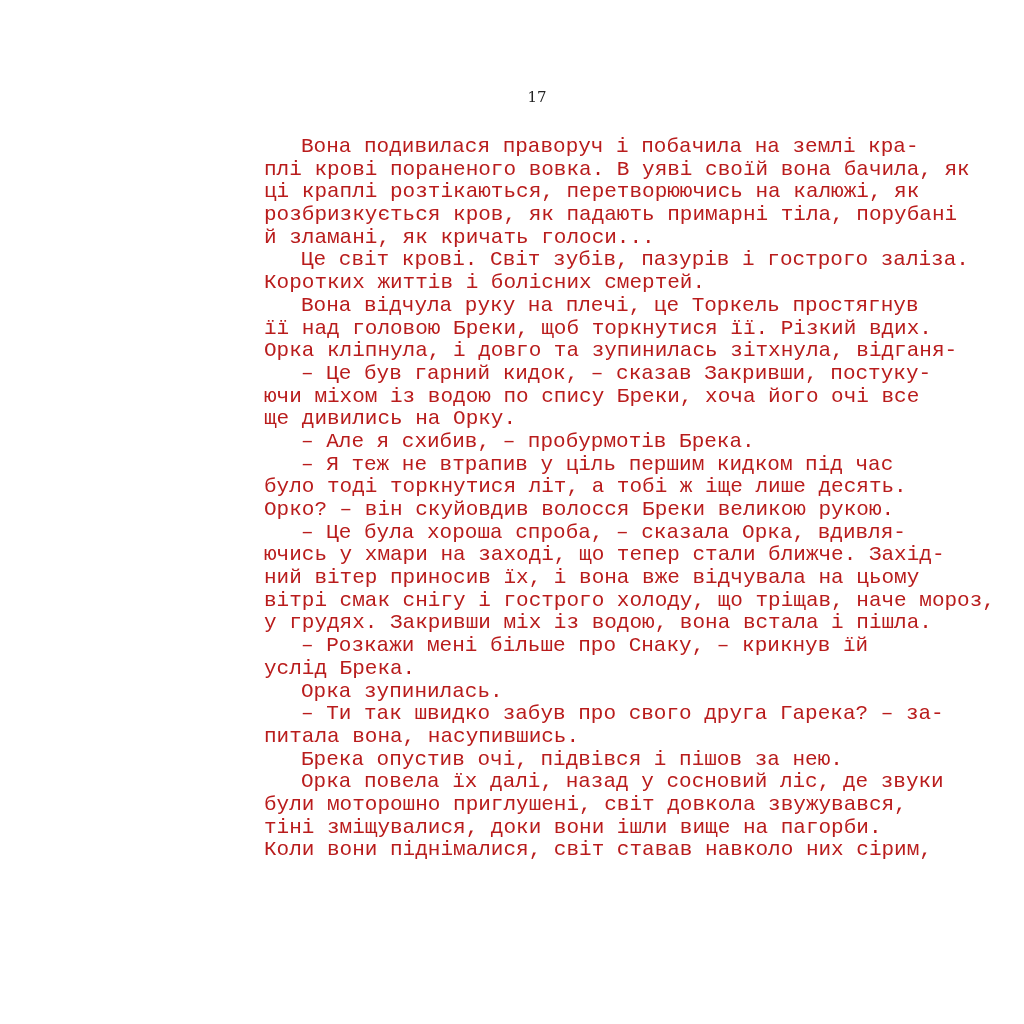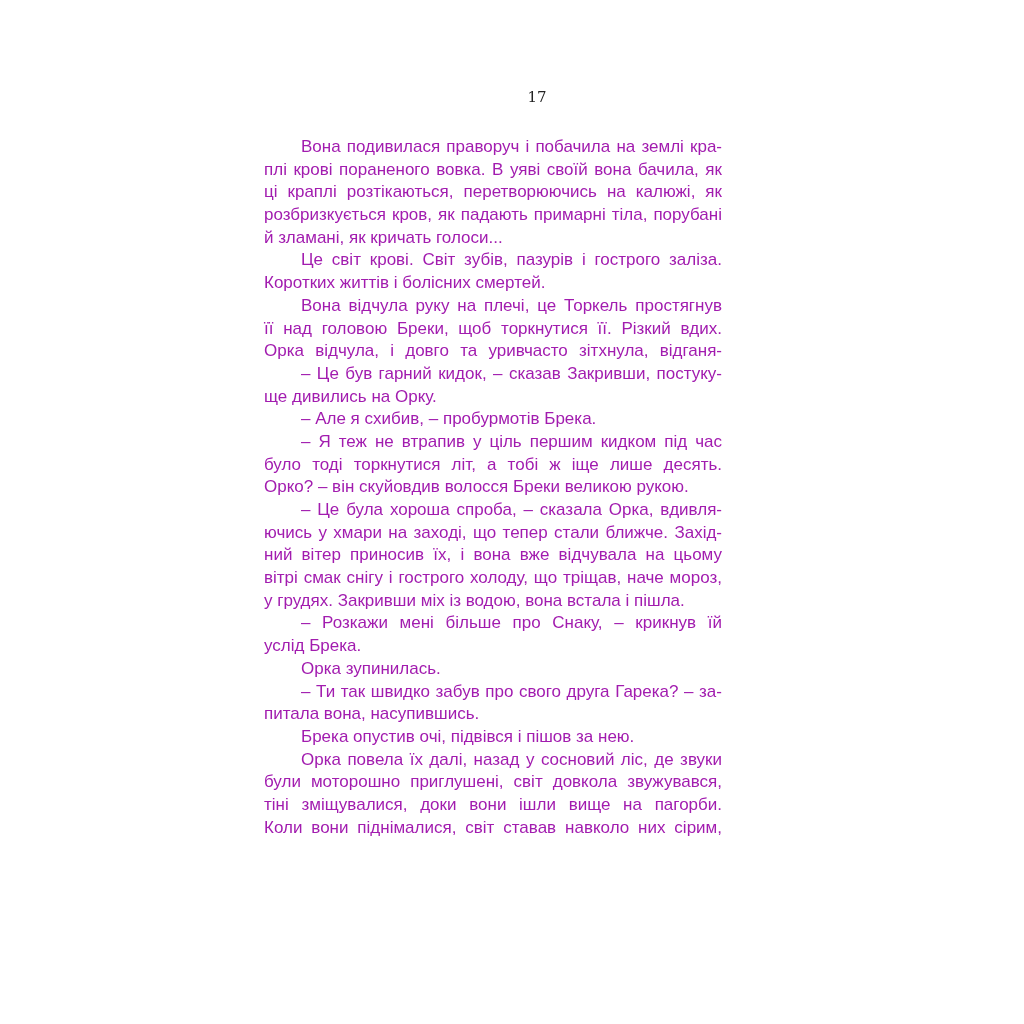--- a/index.html
+++ b/index.html
@@ -3,44 +3,45 @@
   <meta charset="utf-8">
   <style>
     html, body { margin: 0; padding: 0; background: #ffffff; }
     body { width: 1024px; height: 1024px; position: relative; overflow: hidden; }
     .page-number {
       position: absolute; top: 88px; left: 0; width: 1024px; text-align: center;
       font-family: "DejaVu Serif", "Liberation Serif", serif; font-size: 15px; color: #222; margin-left: 25px;
     }
     .text-block {
       position: absolute; top: 136px; left: 264px; width: 458px;
-      font-family: Liberation Sans, sans-serif;
-      font-size: 17px; line-height: 22.7px; color: #a21caf;
+      font-family: Liberation Mono, monospace;
+      font-size: 21px; line-height: 22.7px; color: #b91c1c;
     }
     .line { display: block; white-space: nowrap; text-align: justify; text-align-last: justify; height: 22.7px; }
     .line.last { text-align-last: left; }
     .line.indent { padding-left: 37px; }
   </style>
 </head>
 <body>
 
 <div>
   <div class="page-number">17</div>
   <div class="text-block" id="text-block">
       <span class="line indent">Вона подивилася праворуч і побачила на землі кра-</span>
       <span class="line">плі крові пораненого вовка. В уяві своїй вона бачила, як</span>
       <span class="line">ці краплі розтікаються, перетворюючись на калюжі, як</span>
       <span class="line">розбризкується кров, як падають примарні тіла, порубані</span>
       <span class="line last">й зламані, як кричать голоси...</span>
       <span class="line indent">Це світ крові. Світ зубів, пазурів і гострого заліза.</span>
       <span class="line last">Коротких життів і болісних смертей.</span>
       <span class="line indent">Вона відчула руку на плечі, це Торкель простягнув</span>
       <span class="line">її над головою Бреки, щоб торкнутися її. Різкий вдих.</span>
-      <span class="line">Орка відчула, і довго та уривчасто зітхнула, відганя-</span>
+      <span class="line">Орка кліпнула, і довго та зупинилась зітхнула, відганя-</span>
       <span class="line indent">– Це був гарний кидок, – сказав Закривши, постуку-</span>
+      <span class="line">ючи міхом із водою по спису Бреки, хоча його очі все</span>
       <span class="line last">ще дивились на Орку.</span>
       <span class="line indent last">– Але я схибив, – пробурмотів Брека.</span>
       <span class="line indent">– Я теж не втрапив у ціль першим кидком під час</span>
       <span class="line">було тоді торкнутися літ, а тобі ж іще лише десять.</span>
       <span class="line last">Орко? – він скуйовдив волосся Бреки великою рукою.</span>
       <span class="line indent">– Це була хороша спроба, – сказала Орка, вдивля-</span>
       <span class="line">ючись у хмари на заході, що тепер стали ближче. Захід-</span>
       <span class="line">ний вітер приносив їх, і вона вже відчувала на цьому</span>
       <span class="line">вітрі смак снігу і гострого холоду, що тріщав, наче мороз,</span>
       <span class="line last">у грудях. Закривши міх із водою, вона встала і пішла.</span>

